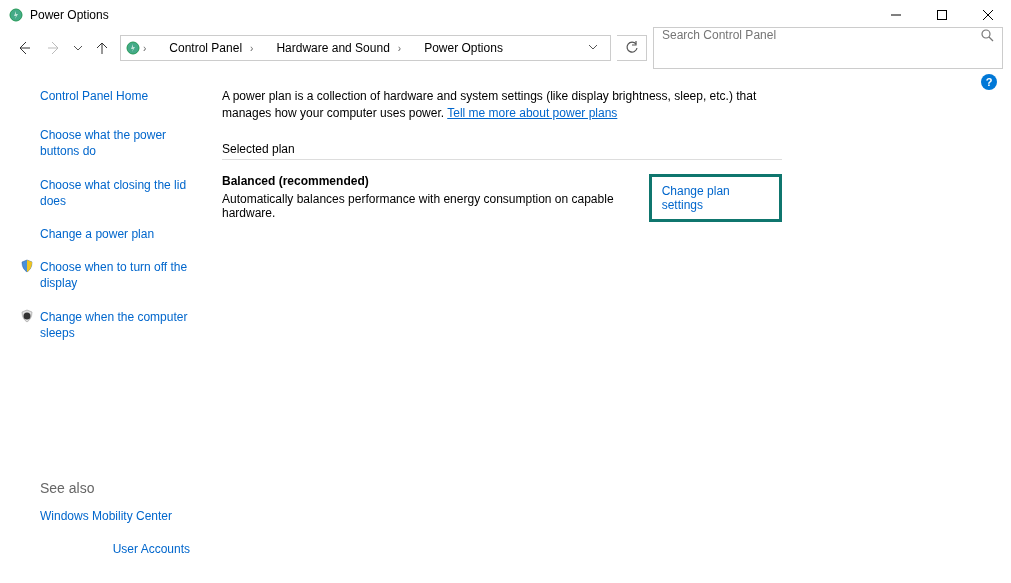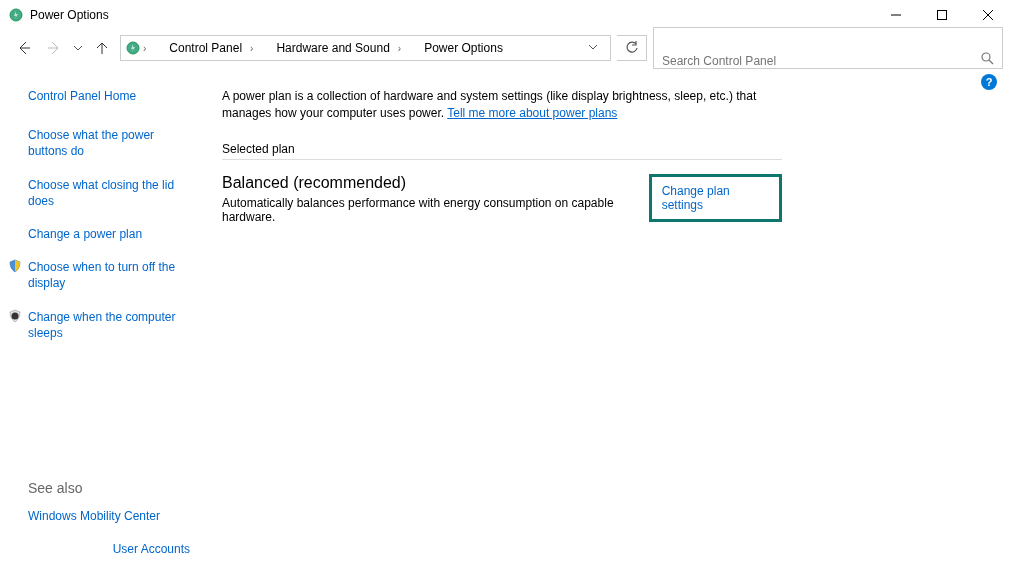--- a/index.html
+++ b/index.html
@@ -101,21 +101,21 @@
       align-items: center;
       justify-content: center;
       border: 1px solid #ccc;
       border-left: none;
       cursor: pointer;
       color: #555;
     }
     .search-box {
       flex: 1;
       display: flex;
-      align-items: flex-end;
+      align-items: flex-start;
       border: 1px solid #ccc;
       height: 42px;
       padding: 0 8px;
       max-width: 350px;
     }
     .search-input {
       flex: 1;
       border: none;
       outline: none;
       font-size: 12px;
@@ -125,21 +125,21 @@
     .search-icon { color: #777; }
 
     
     .content {
       display: flex;
       height: calc(100% - 66px);
       position: relative;
     }
     .sidebar {
       width: 200px;
-      padding: 22px 10px 10px 28px;
+      padding: 22px 10px 10px 40px;
       display: flex;
       flex-direction: column;
     }
     .sidebar-link {
       color: #0066cc;
       font-size: 12px;
       margin-bottom: 17px;
       cursor: pointer;
       line-height: 1.35;
       display: flex;
@@ -187,22 +187,22 @@
       margin-bottom: 14px;
       max-width: 560px;
     }
     .plan-row {
       display: flex;
       justify-content: space-between;
       align-items: flex-start;
       max-width: 560px;
     }
     .plan-name {
-      font-weight: 400;
-      font-size: 16px;
+      font-weight: 700;
+      font-size: 12px;
     }
     .plan-desc {
       font-size: 12px;
       margin-top: 4px;
       max-width: 450px;
     }
     .change-link {
       color: #0066cc;
       font-size: 12px;
       cursor: pointer;

